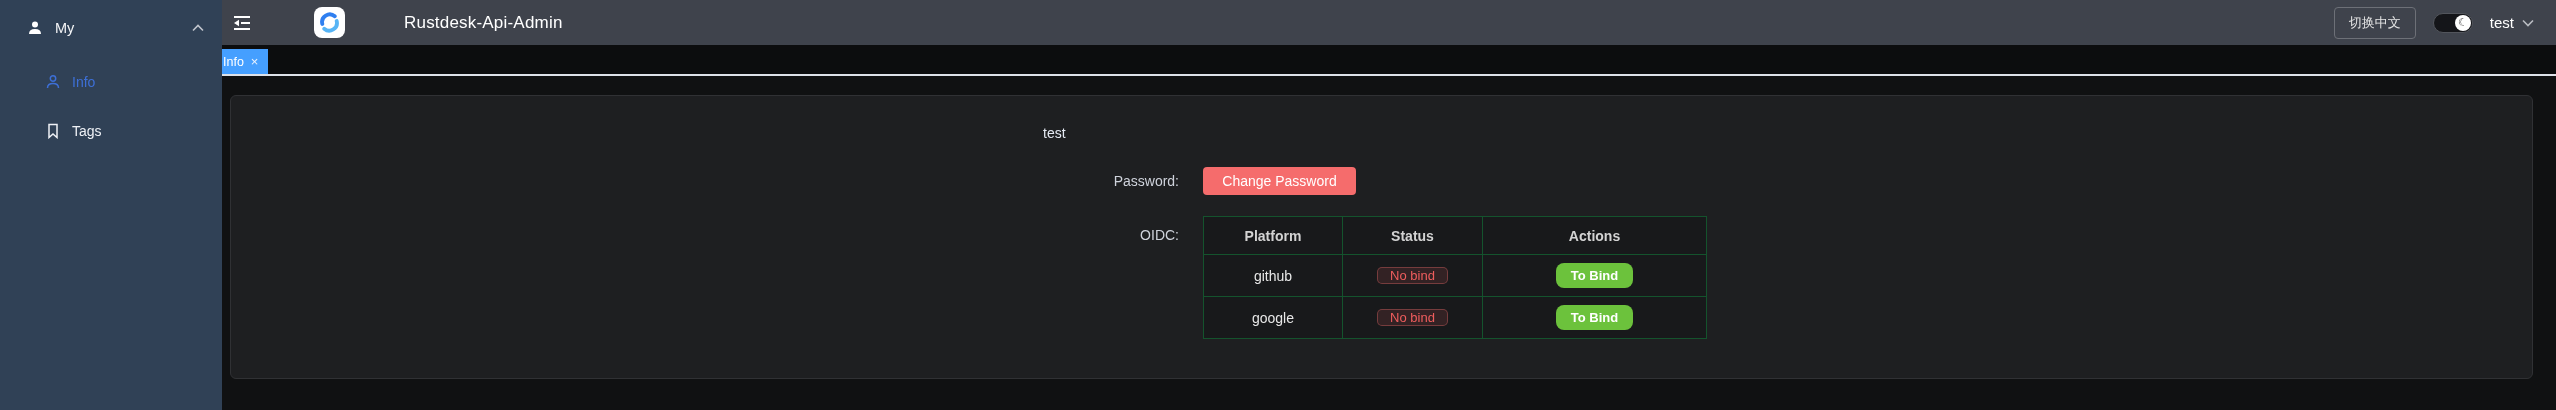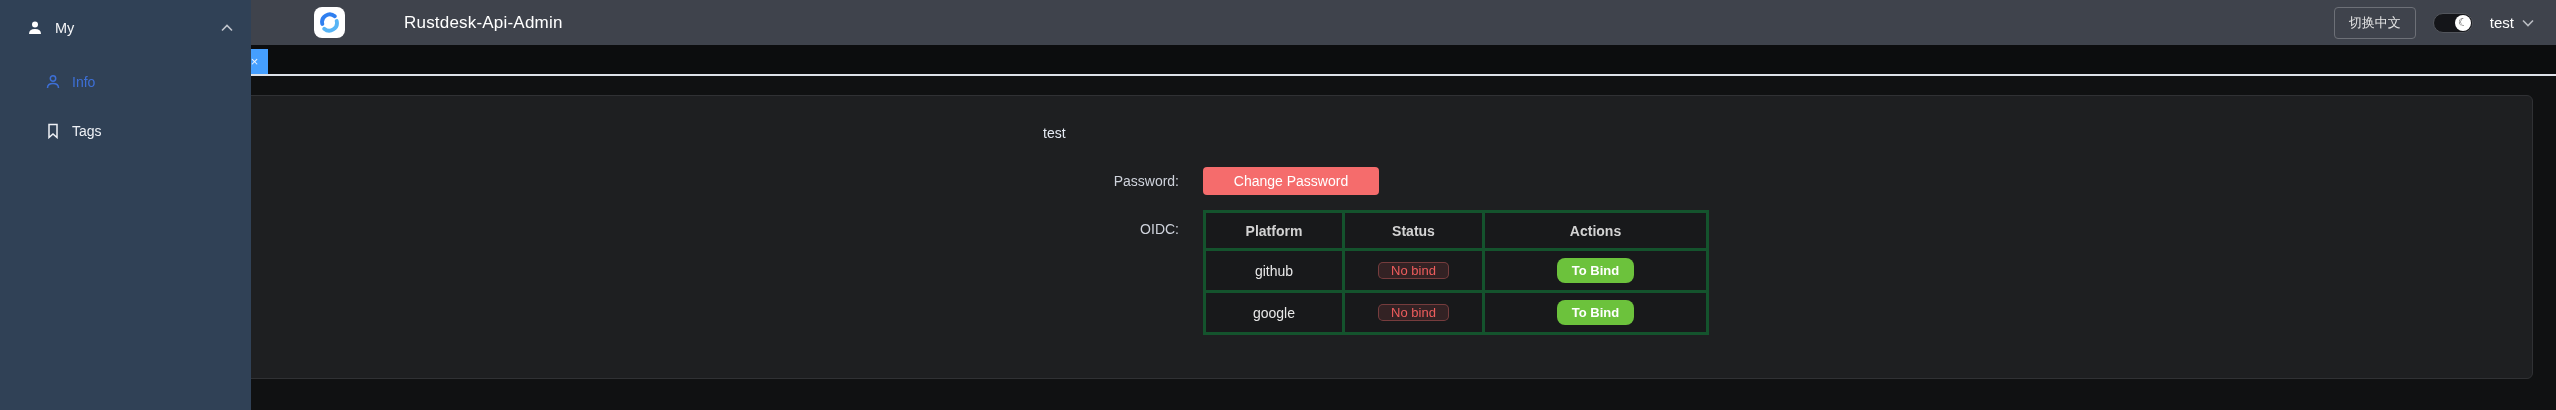--- a/index.html
+++ b/index.html
@@ -7,21 +7,21 @@
   body { font-family: "Liberation Sans", sans-serif; }
   .app {
     position: relative;
     width: 2556px; height: 410px;
     background: #101112;
     overflow: hidden;
   }
 
   
   .sidebar {
-    position: absolute; left: 0; top: 0; bottom: 0; width: 251px;
+    position: absolute; left: 0; top: 0; bottom: 0; width: 222px;
     background: #304156;
     z-index: 5;
   }
   .menu-group {
     display: flex; align-items: center;
     height: 40px; margin-top: 8px;
     padding: 0 18px 0 27px;
     color: #f4f5f7; font-size: 14.5px;
     cursor: pointer;
   }
@@ -93,42 +93,42 @@
 
   
   .main { position: absolute; left: 213px; right: 0; top: 76px; bottom: 0; background: #101112; }
   .card {
     position: absolute; left: 17px; top: 19px; right: 23px; height: 284px;
     background: #1e1f21; border: 1px solid #303134; border-radius: 6px;
   }
   .form { position: absolute; left: 800px; top: 22px; }
   .form-row { display: flex; align-items: flex-start; }
   .form-row.row-username { margin-bottom: 19px; }
-  .form-row.row-password { margin-bottom: 15px; }
+  .form-row.row-password { margin-bottom: 21px; }
   .form-label {
     width: 160px; text-align: right; padding-right: 12px;
     color: #cfd3dc; font-size: 14px;
   }
   .row-username .form-label, .row-username .form-value { line-height: 30px; }
   .row-password .form-label { line-height: 28px; }
   .row-oidc .form-label { line-height: 39px; }
   .form-content { margin-left: 12px; }
   .form-value { color: #e5eaf3; font-size: 14px; }
   .danger-btn {
-    width: 176px; height: 28px;
+    width: 153px; height: 28px;
     background: #f56c6c; color: #ffffff;
     border: none; border-radius: 4px;
     font-size: 14px; cursor: pointer;
     font-family: "Liberation Sans", sans-serif;
   }
 
   
   .oidc-table { border-collapse: collapse; background: #18191b; }
   .oidc-table th, .oidc-table td {
-    border: 3px solid #14532d; text-align: center; vertical-align: middle;
+    border: 1px solid #14532d; text-align: center; vertical-align: middle;
   }
   .oidc-table th {
     height: 38px; color: #d3d3d3; font-size: 14px; font-weight: bold;
   }
   .oidc-table td { height: 42px; color: #e8e8e8; font-size: 14px; }
   .col-platform { width: 139px; }
   .col-status  { width: 140px; }
   .col-actions { width: 224px; }
   .status-badge {
     display: inline-block; padding: 0 12px;

